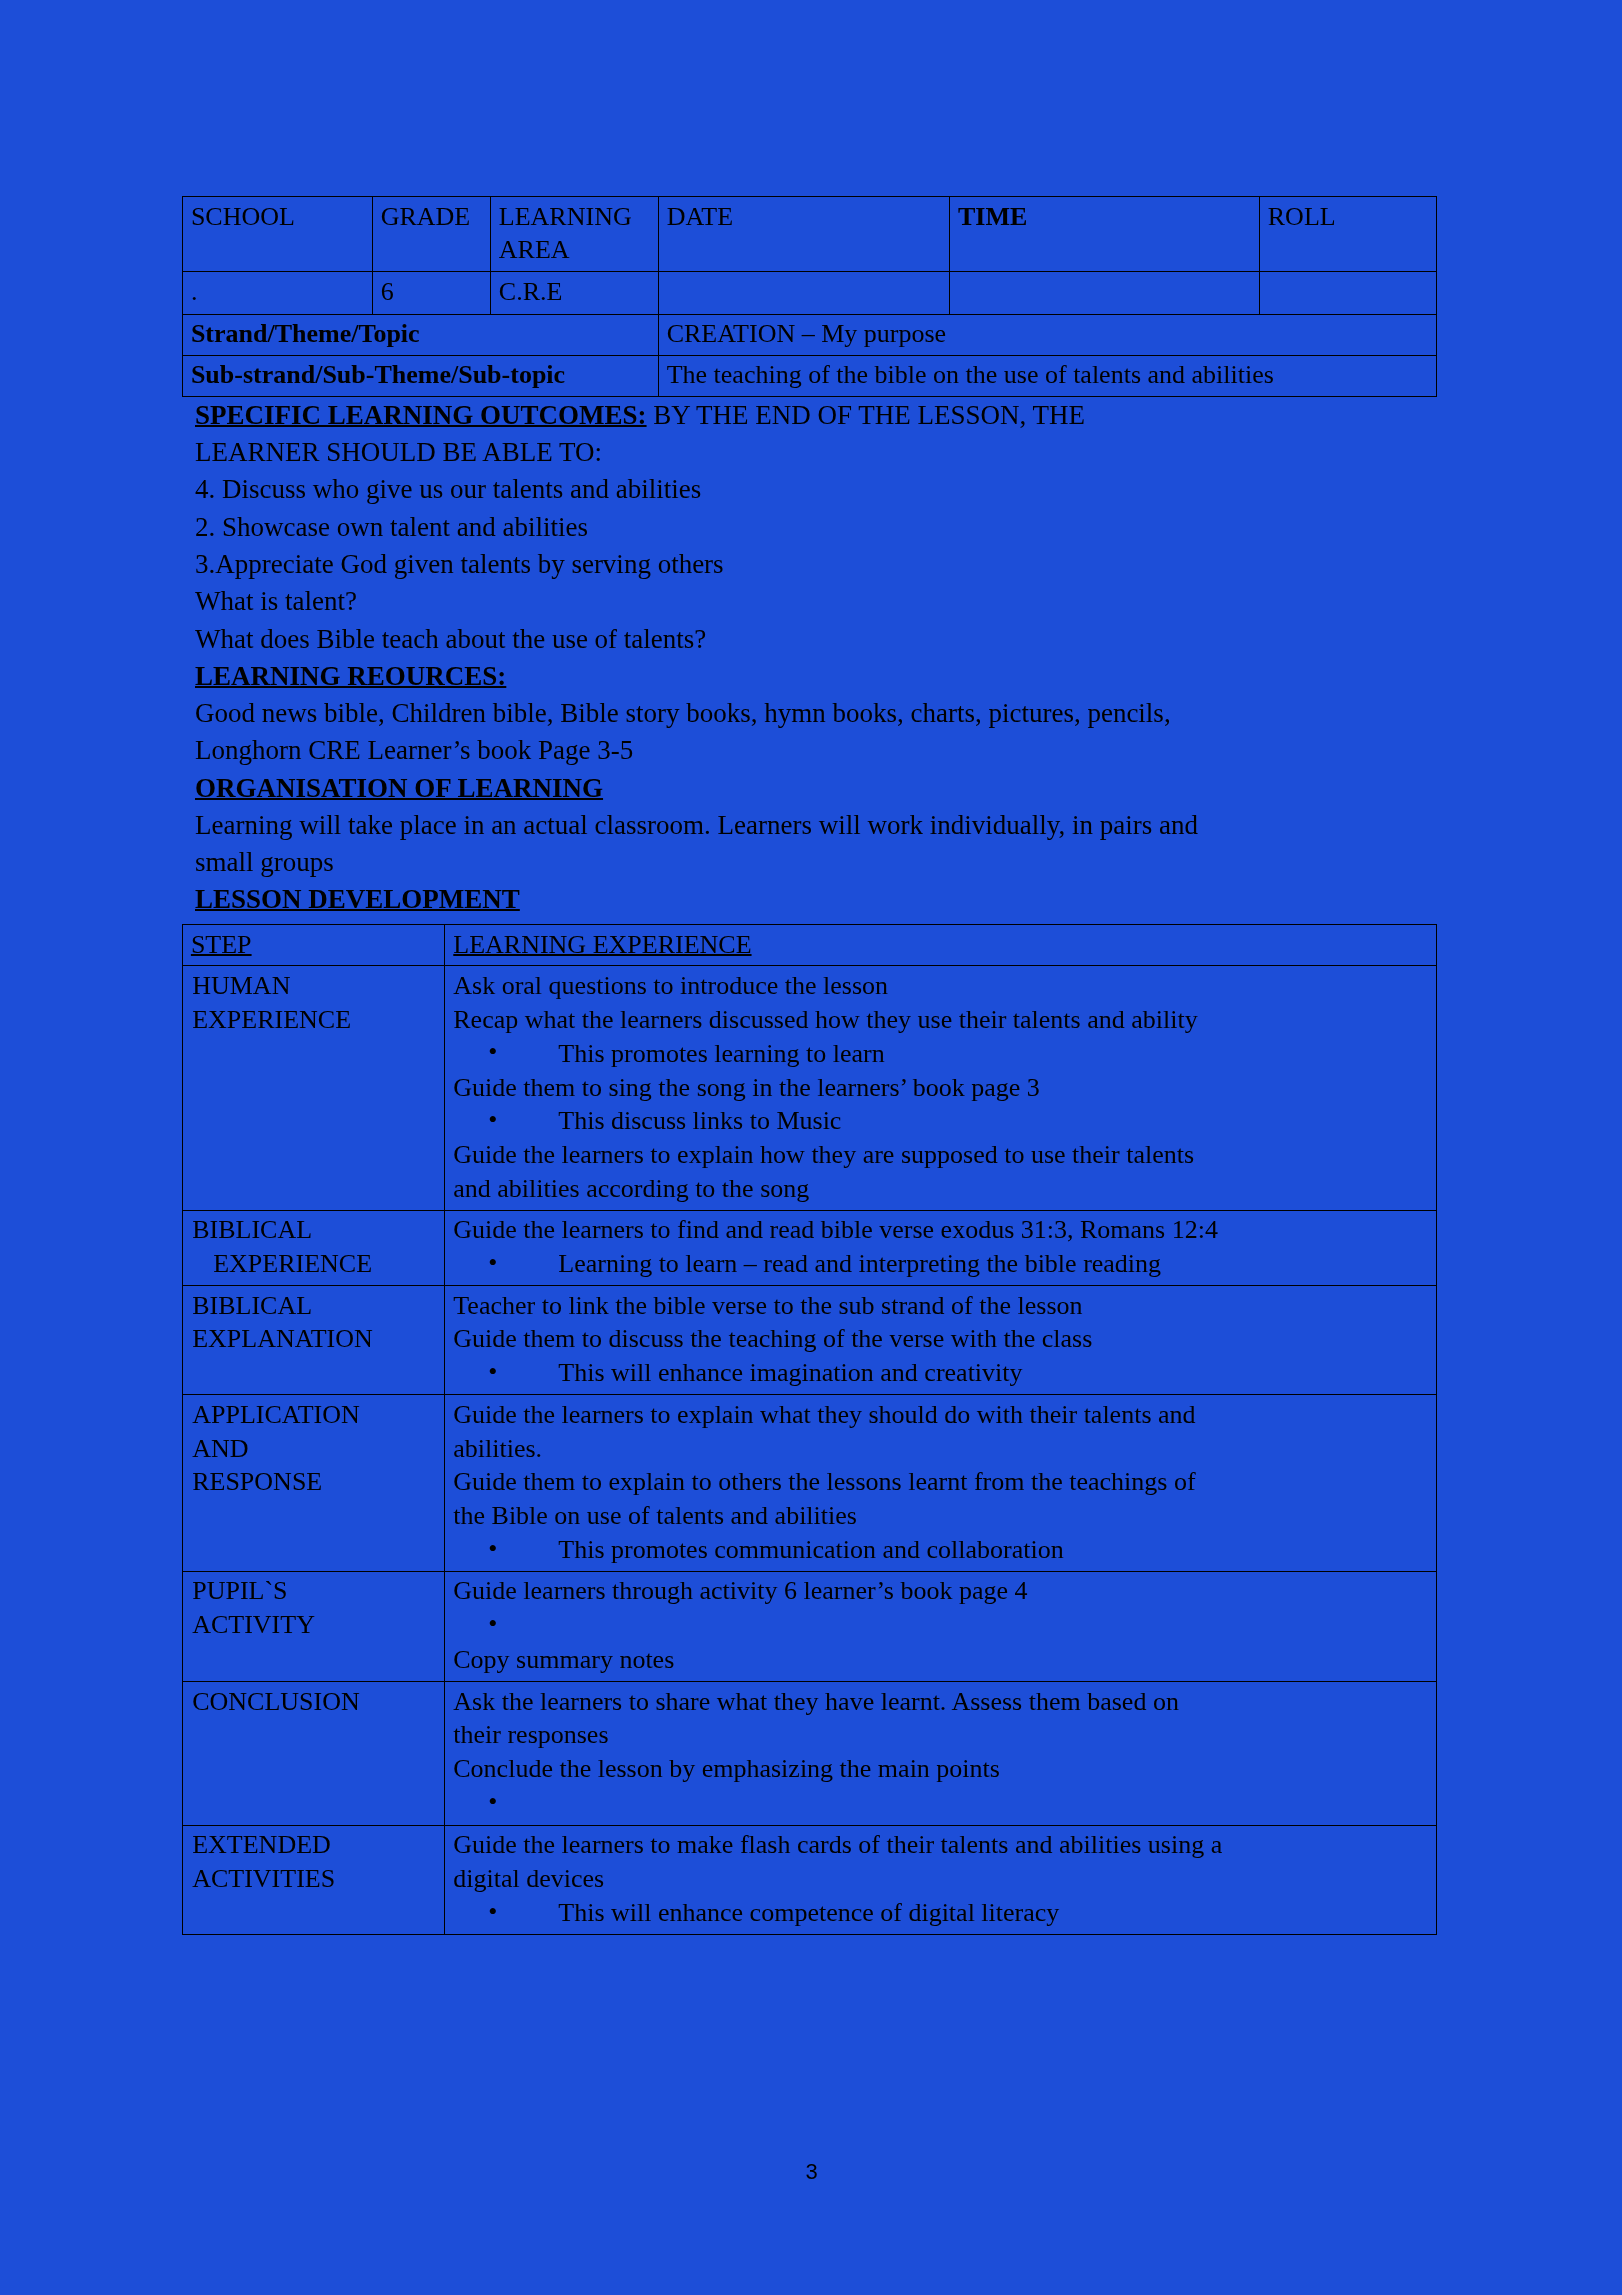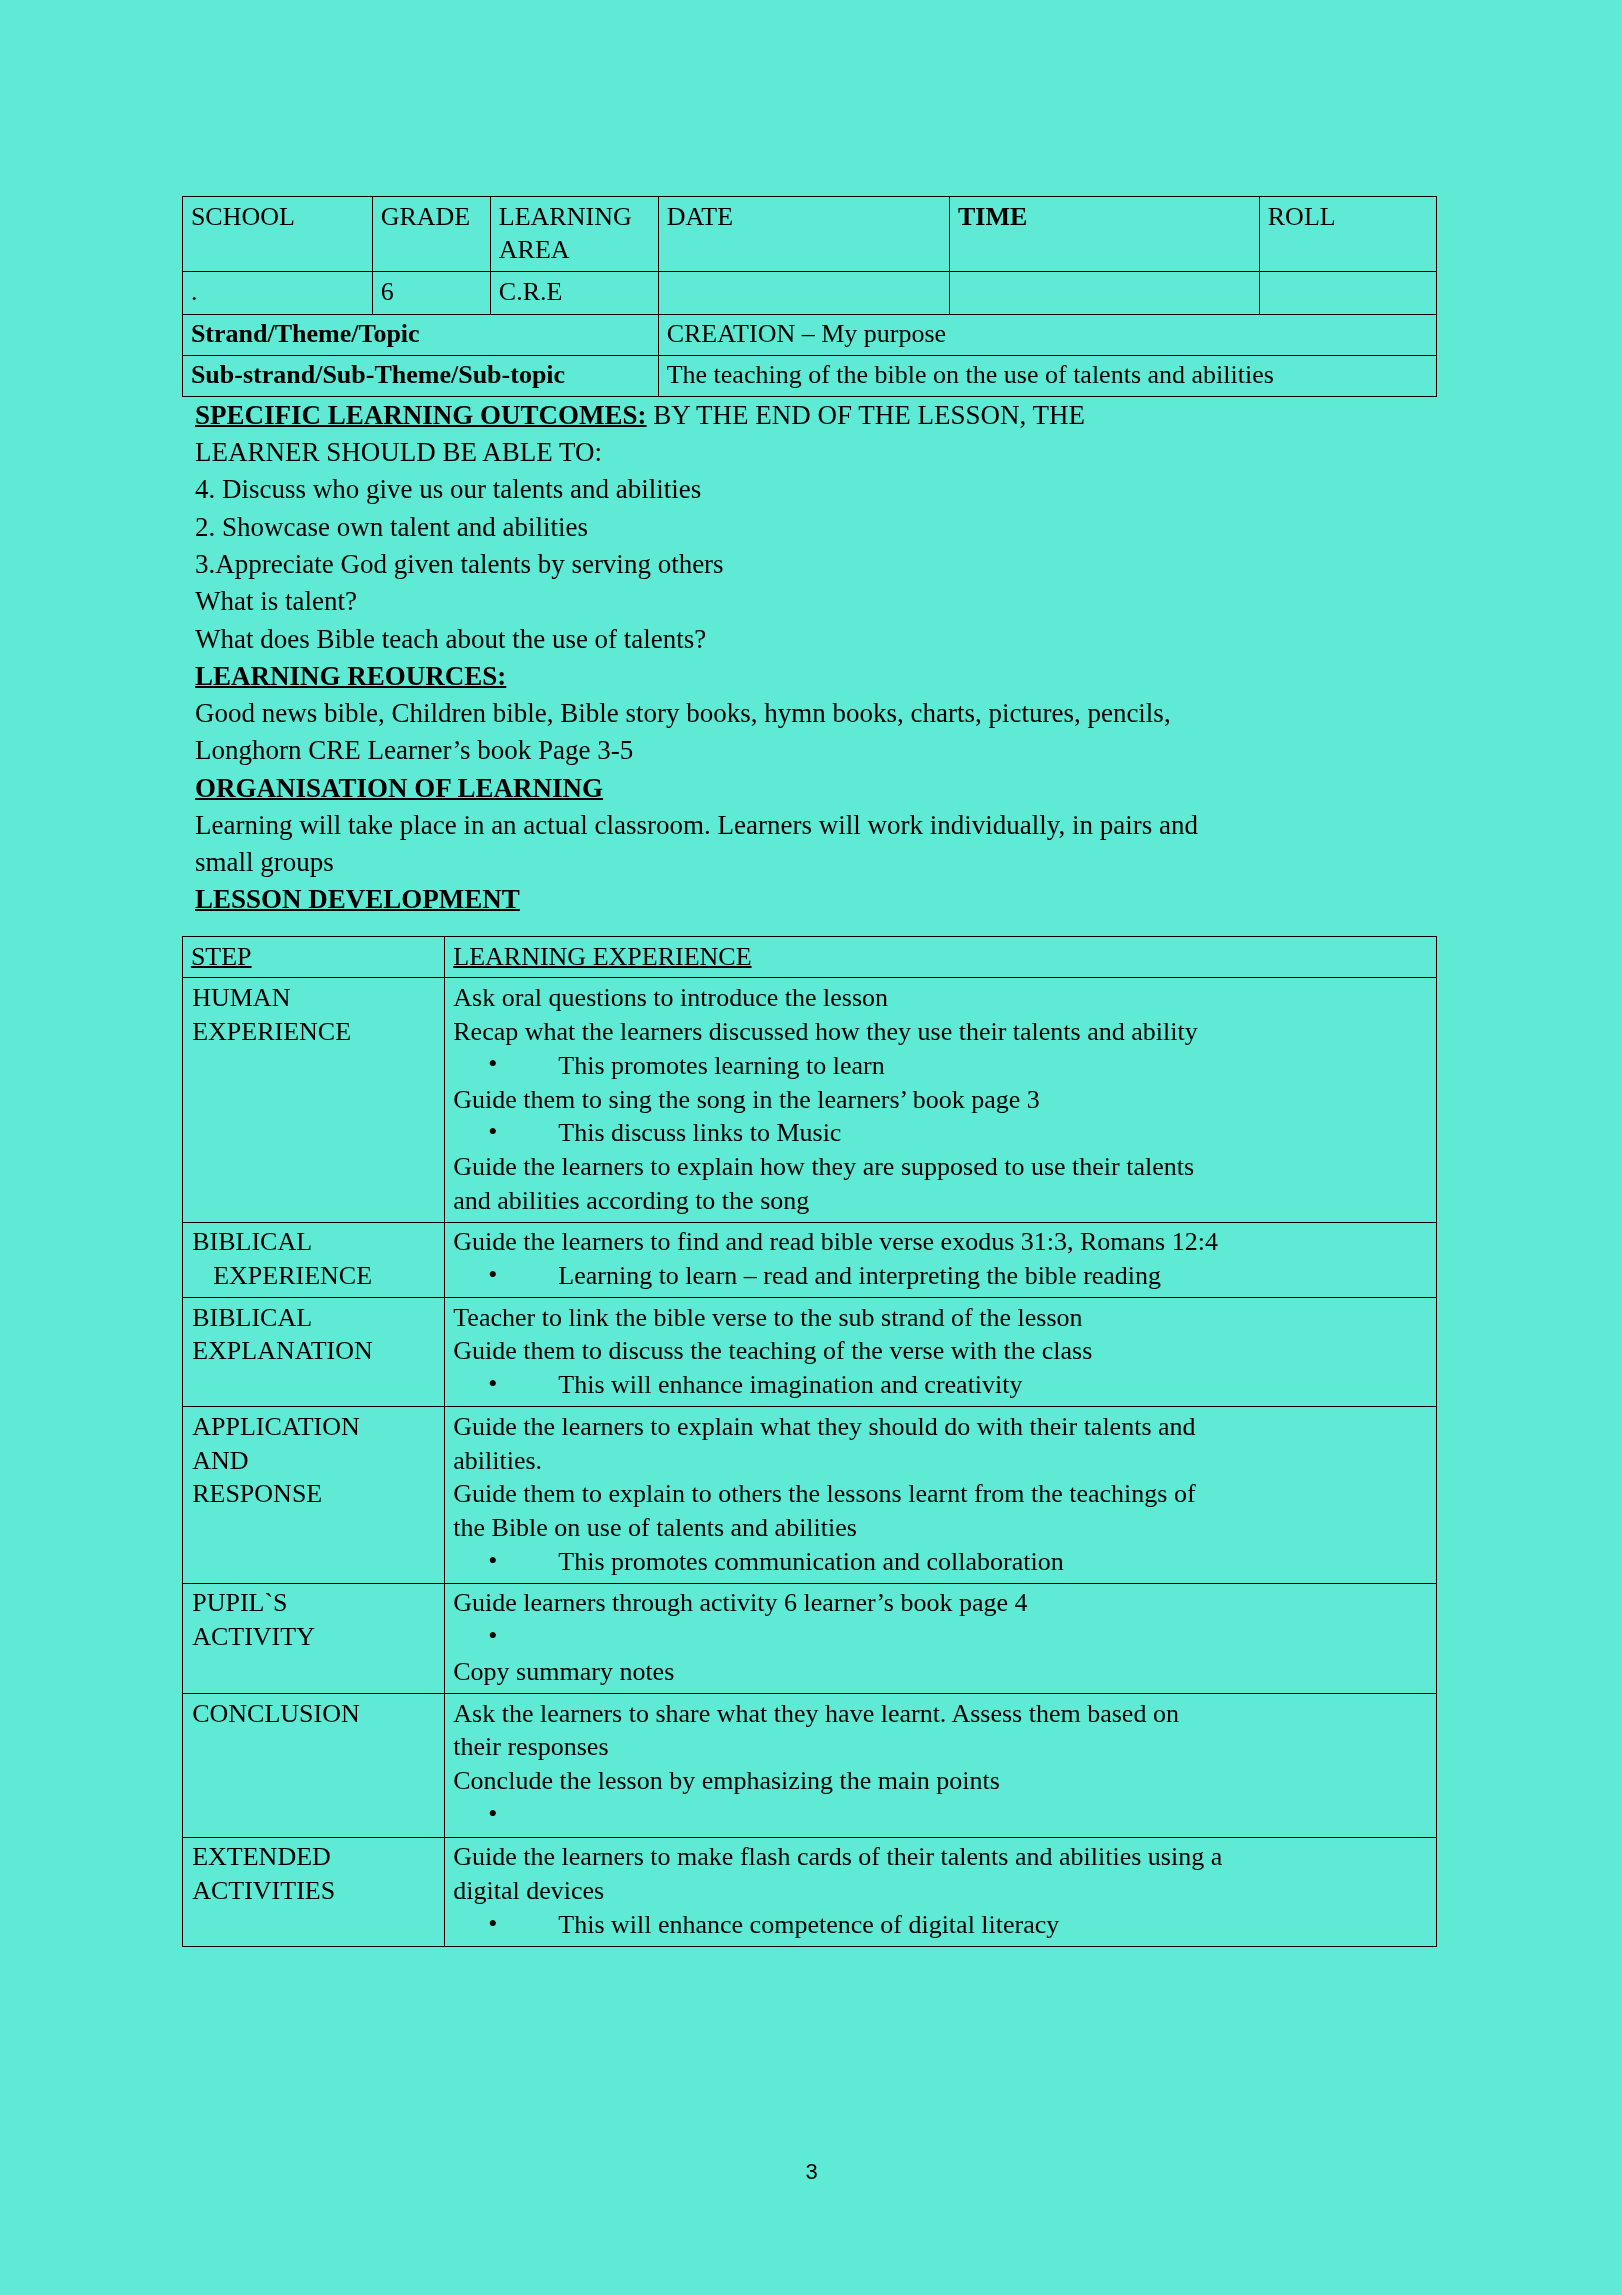--- a/index.html
+++ b/index.html
@@ -4,21 +4,21 @@
 <style>
   html, body {
     margin: 0;
     padding: 0;
     background: #ffffff;
   }
   .page {
     position: relative;
     width: 1623px;
     height: 2295px;
-    background: #5eead4;
+    background: #1d4ed8;
     box-sizing: border-box;
     font-family: "Liberation Serif", "DejaVu Serif", serif;
     color: #000000;
     overflow: hidden;
   }
   .content {
     position: absolute;
     left: 182px;
     top: 196px;
     width: 1256px;
@@ -60,21 +60,21 @@
     font-size: 27px;
     line-height: 1.33;
     margin: 0;
     padding: 0.7px 0 0.7px 13px;
     font-weight: bold;
   }
   .hd u, .u { text-decoration: underline; text-underline-offset: 1.3px; }
   .hd-normal { font-weight: bold; }
 
   
-  table.dev { margin-top: 17px; border-radius: 32px; }
+  table.dev { margin-top: 5px; border-radius: 32px; }
   .dev .c-step { width: 247px; }
   .dev td { font-size: 26px; line-height: 1.33; padding: 3.9px 6.5px 5.2px 9.2px; }
   .dev td.step-cell { padding-left: 9.2px; }
   .dev .hdr-underline { text-decoration: underline; text-underline-offset: 1.3px; }
   .line { margin: 0; padding: 0; }
   .indent-line { padding-left: 21px; }
   ul.blist {
     list-style: none;
     margin: 0;
     padding: 0;

